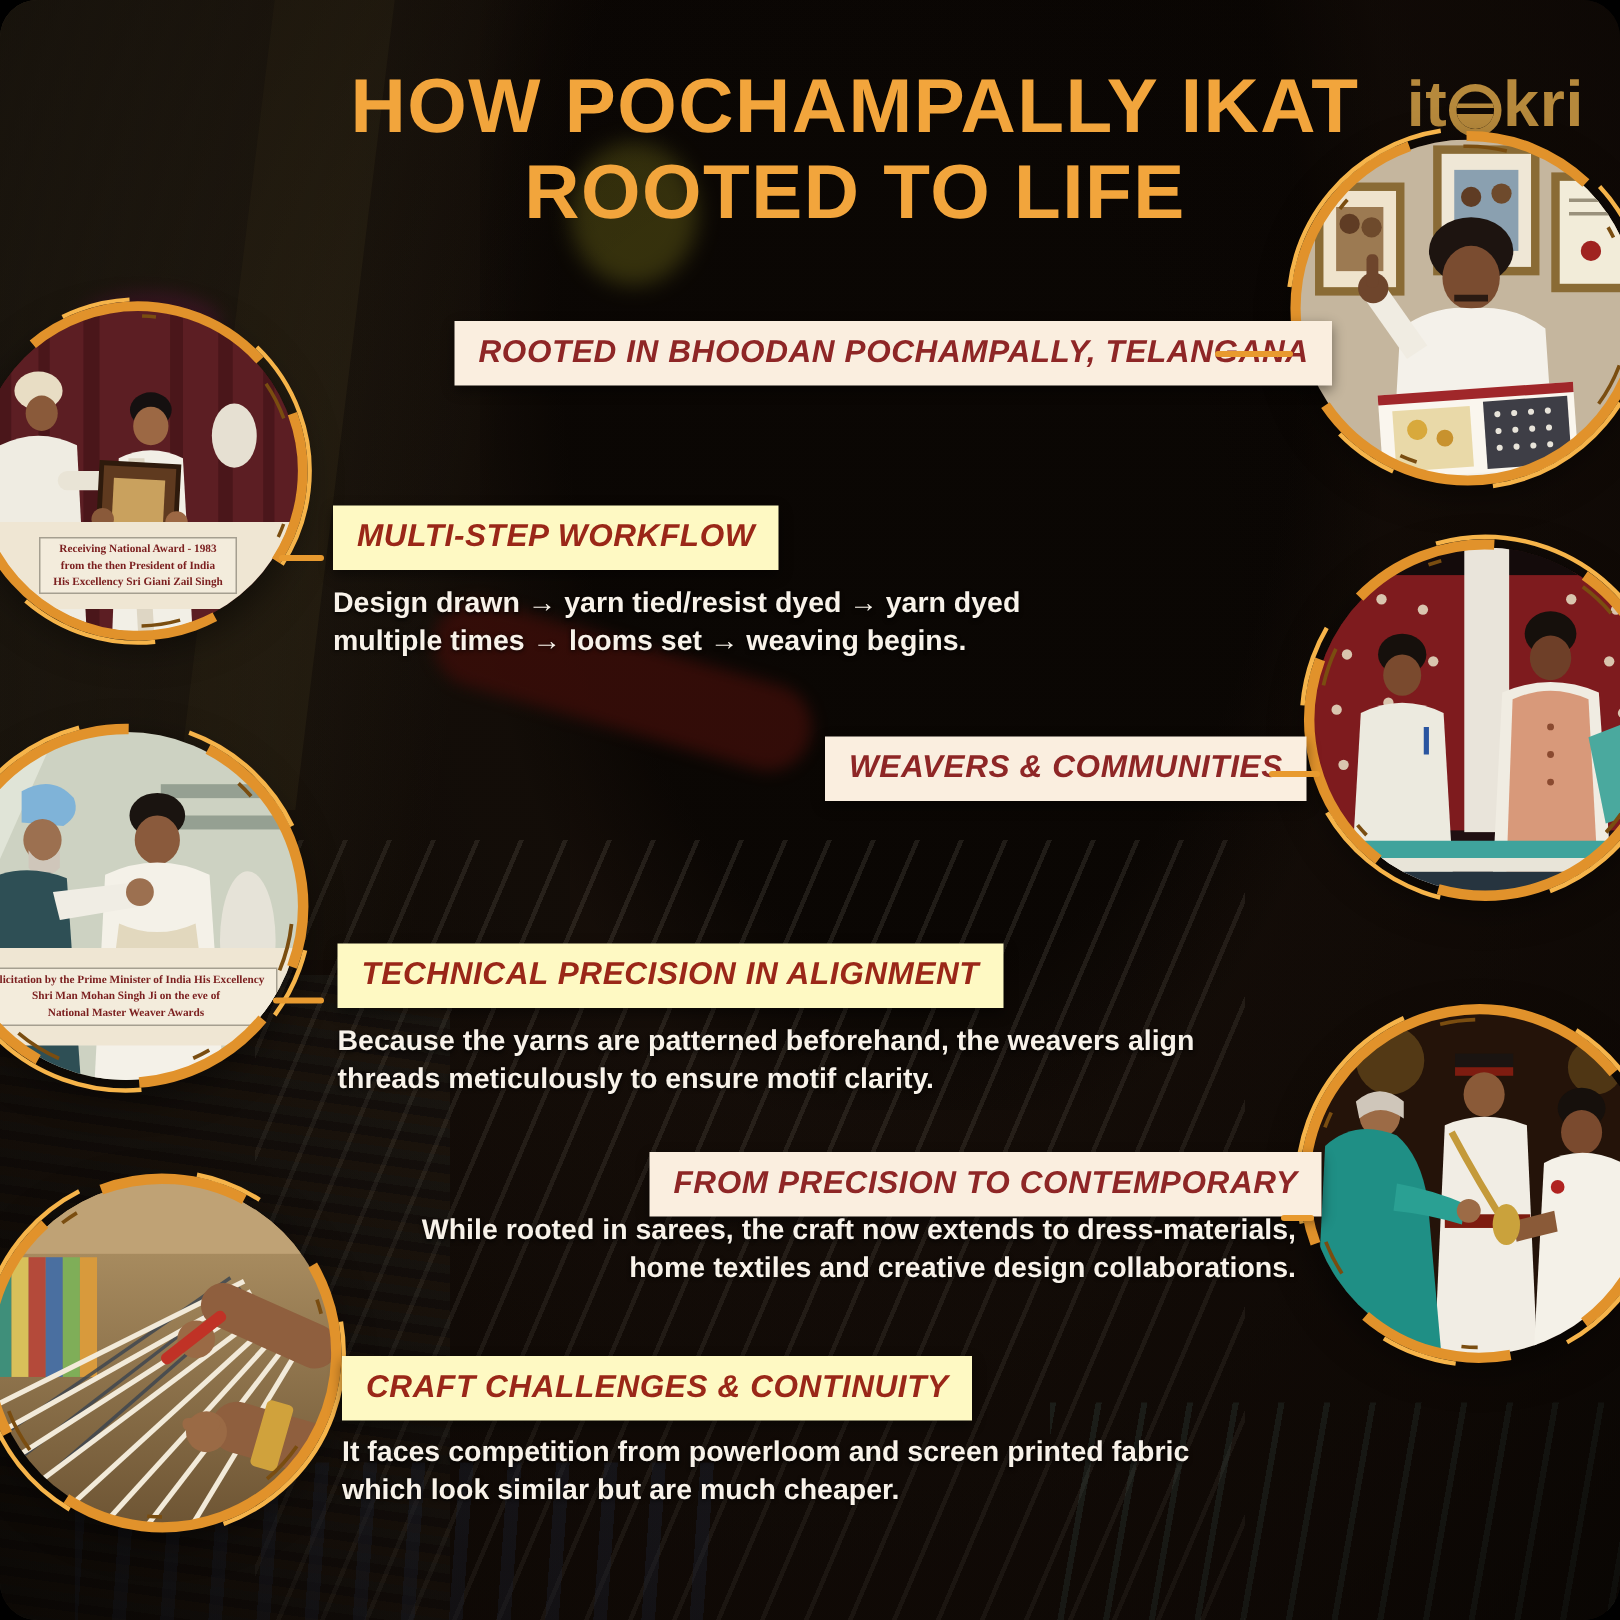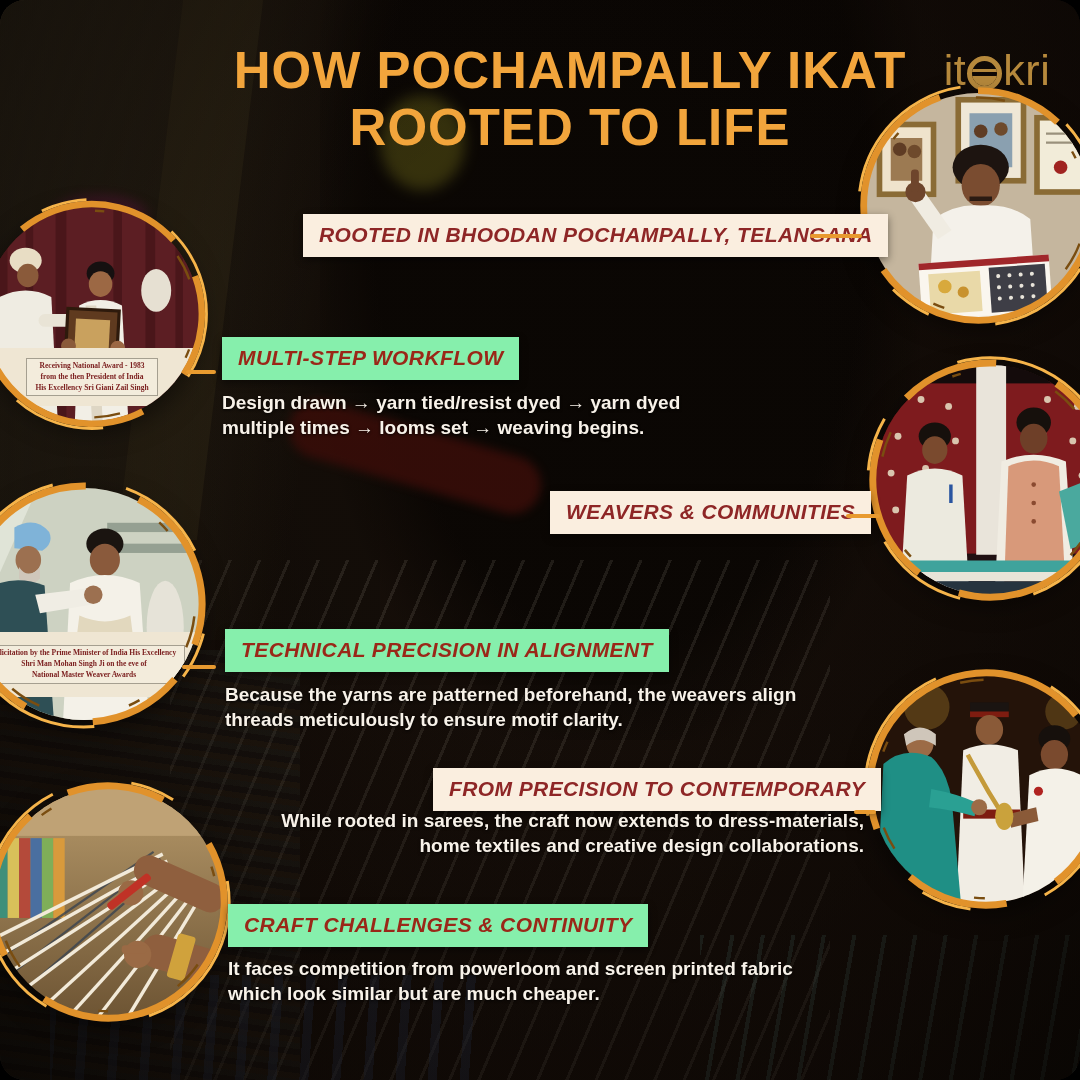--- a/index.html
+++ b/index.html
@@ -26,29 +26,29 @@
     background:repeating-linear-gradient(94deg,rgba(55,75,115,.38) 0 9px,rgba(0,0,0,0) 9px 32px);}
   .bg-rthreads{left:700px;top:935px;width:380px;height:145px;
     background:repeating-linear-gradient(100deg,rgba(120,180,170,.25) 0 4px,rgba(0,0,0,0) 4px 30px);}
   .bg-vignette{inset:0;
     background:radial-gradient(ellipse at 50% 38%,rgba(0,0,0,0) 30%,rgba(8,4,2,.5) 78%,rgba(5,3,1,.72) 100%),
                linear-gradient(rgba(10,6,3,.32),rgba(10,6,3,.32));}
   
   .title{position:absolute;top:42px;left:90px;width:960px;text-align:center;
     color:#F2A53C;font-size:51px;font-weight:800;line-height:57px;letter-spacing:1px;}
   .logo{position:absolute;top:46px;right:8px;width:150px;display:flex;align-items:center;justify-content:center;
-    color:#B6893C;font-size:43px;font-weight:400;letter-spacing:.5px;}
+    color:#B6893C;font-size:43px;font-weight:700;letter-spacing:.5px;}
   .logo-o{width:25px;height:25px;border:5px solid #B6893C;border-radius:50%;position:relative;margin:0 1px;top:3px;overflow:hidden;}
   .logo-o-fill{position:absolute;left:-2px;right:-2px;bottom:-1px;height:11px;background:#B6893C;border-radius:0 0 12px 12px;}
   .logo-o-line{position:absolute;left:-3px;right:-3px;top:8px;height:3px;background:#B6893C;}
   
   .hbox{position:absolute;padding:9px 16px 10px;font-style:italic;font-weight:800;font-size:21px;
     letter-spacing:.4px;white-space:nowrap;box-shadow:0 3px 8px rgba(0,0,0,.45);}
   .hbox.cream{background:#FAEEDF;color:#8E2626;}
-  .hbox.orange{background:#86efac;color:#9A2718;}
+  .hbox.orange{background:#fef9c3;color:#9A2718;}
   .sbody{position:absolute;color:#F8F2E9;font-weight:700;font-size:19px;line-height:1.3;
     text-shadow:0 1px 3px rgba(0,0,0,.85);}
   .sbody.right{text-align:right;}
   .dash{position:absolute;height:4px;background:#E89A2F;border-radius:2px;}
   
   .pcircle{position:absolute;border-radius:50%;overflow:hidden;box-shadow:0 8px 26px rgba(0,0,0,.55);background:#2b1c12;}
   .pcircle svg{display:block;width:100%;height:100%;}
   .ringwrap{position:absolute;pointer-events:none;}
   .ringwrap svg{display:block;width:100%;height:100%;}
   .pcaption{position:absolute;left:0;right:0;display:flex;align-items:center;justify-content:center;background:#efe6d3;}

